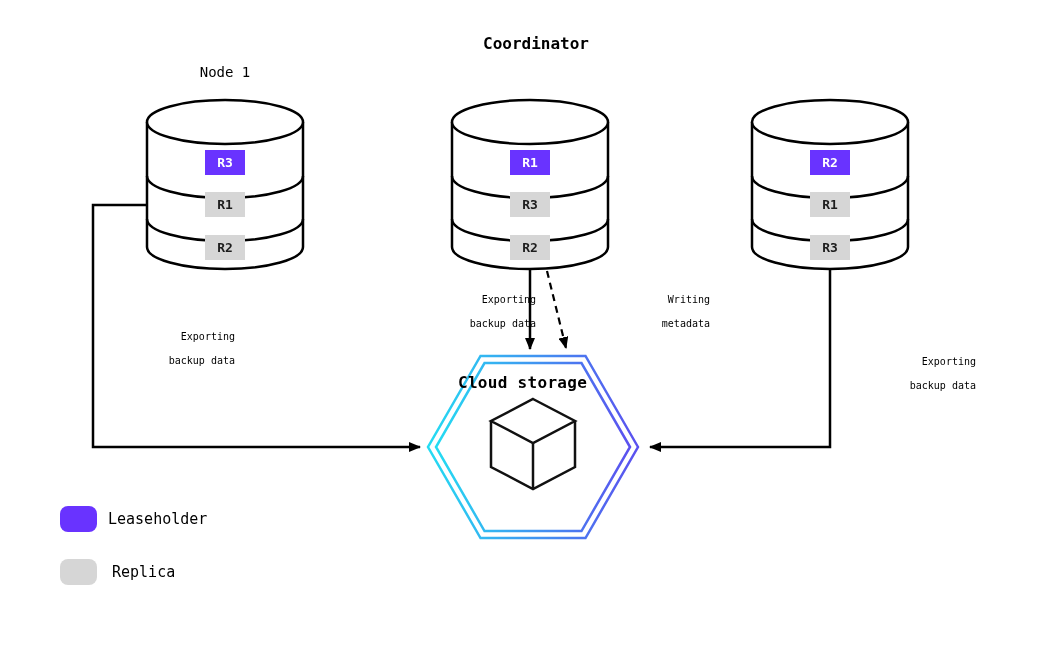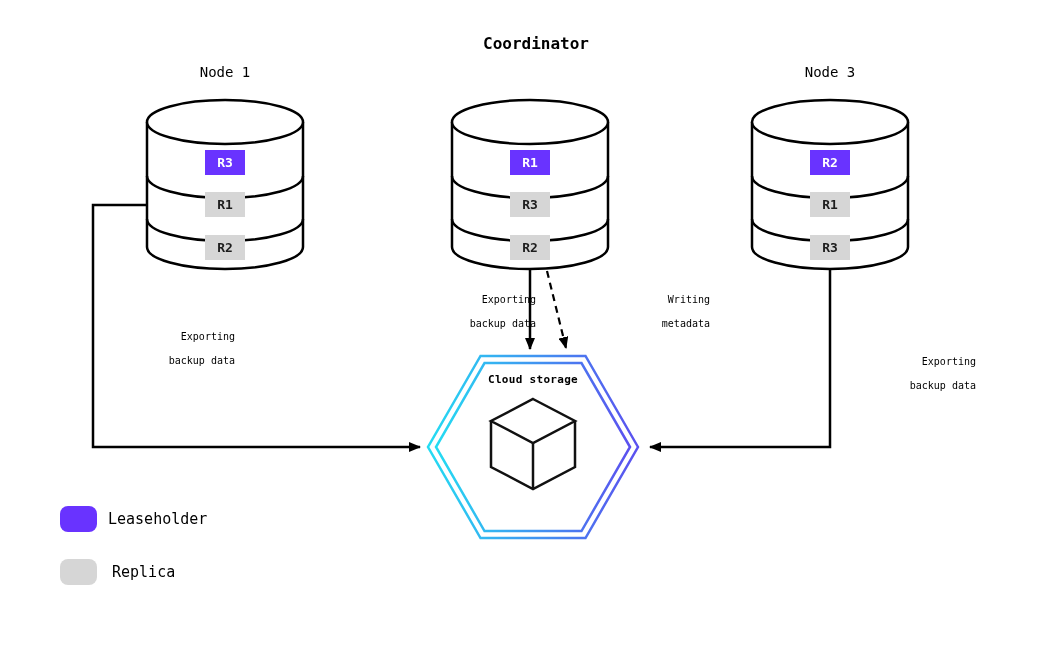--- a/index.html
+++ b/index.html
@@ -41,22 +41,22 @@
 
   .edge-label {
     width: 150px;
     text-align: right;
     font-size: 10px; line-height: 24px;
     white-space: pre-line;
   }
 
   .cloud-label {
     width: 150px;
-    text-align: center;
-    font-size: 11px; font-weight: bold;
+    text-align: left;
+    font-size: 16px; font-weight: bold;
     letter-spacing: 0.3px;
   }
 
   .legend-swatch {
     position: absolute;
     width: 37px; height: 26px;
     border-radius: 8px;
   }
   .legend-swatch.leaseholder { background: var(--leaseholder, #6933ff); }
   .legend-swatch.replica     { background: var(--replica, #d6d6d6); }
@@ -112,21 +112,20 @@
         <path d="M533 399 L575 421 L533 443 L491 421 Z"></path>
         <path d="M491 421 L491 467 L533 489 L575 467 L575 421"></path>
         <path d="M533 443 L533 489"></path>
       </g>
     </g>
   </svg>
 
   <div class="label title">Coordinator</div>
 
   <div class="label node-label" style="left:145px">Node 1</div>
-  <div class="label node-label" style="left:750px">Node 3</div>
 
   <div class="badge leaseholder" style="left:205px; top:150px">R3</div>
   <div class="badge replica" style="left:205px; top:192px">R1</div>
   <div class="badge replica" style="left:205px; top:235px">R2</div>
 
   <div class="badge leaseholder" style="left:510px; top:150px">R1</div>
   <div class="badge replica" style="left:510px; top:192px">R3</div>
   <div class="badge replica" style="left:510px; top:235px">R2</div>
 
   <div class="badge leaseholder" style="left:810px; top:150px">R2</div>

